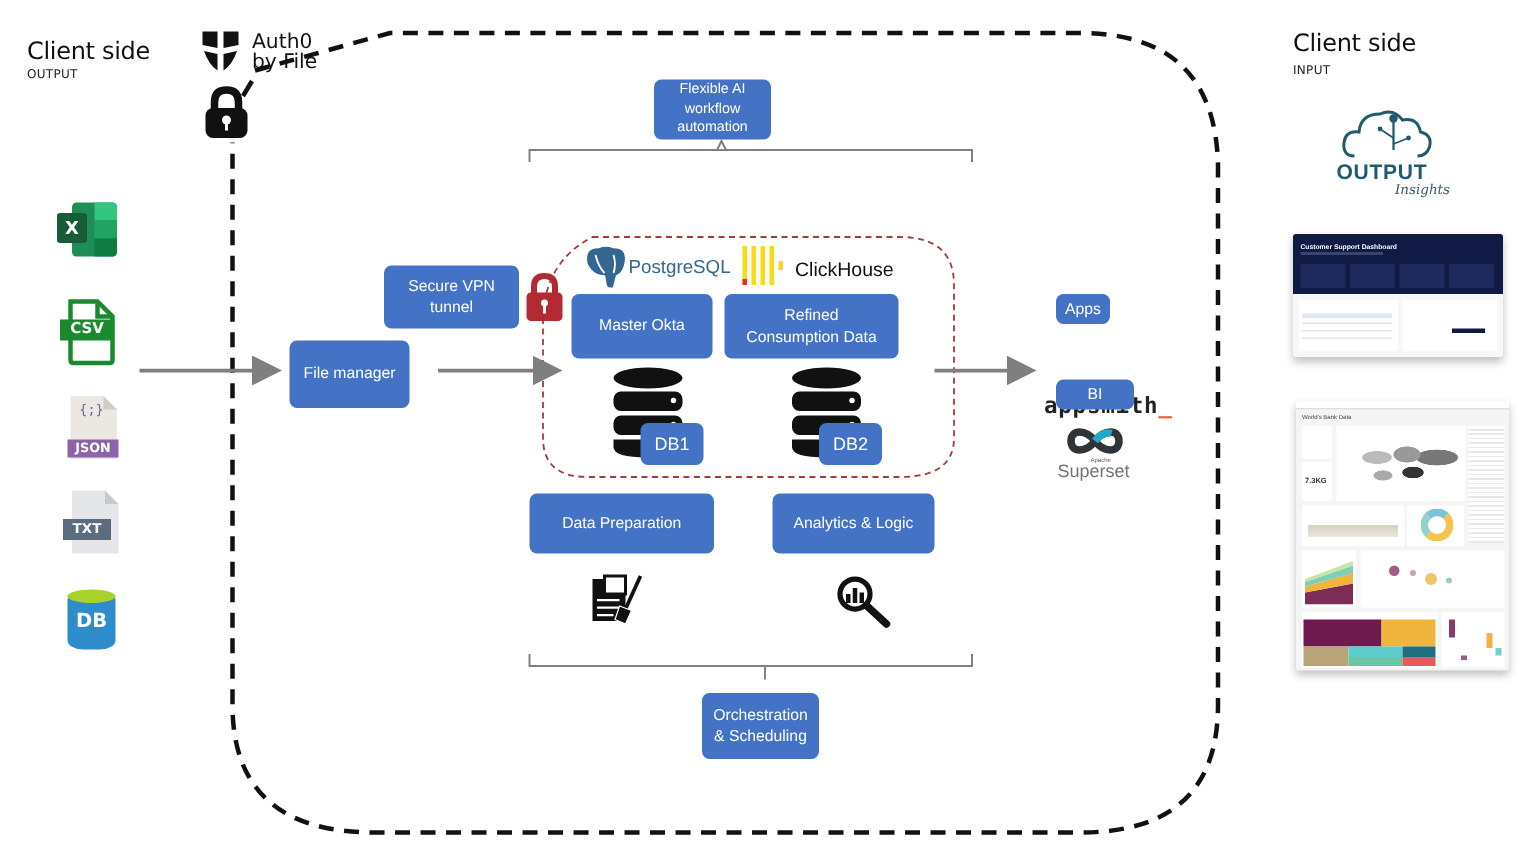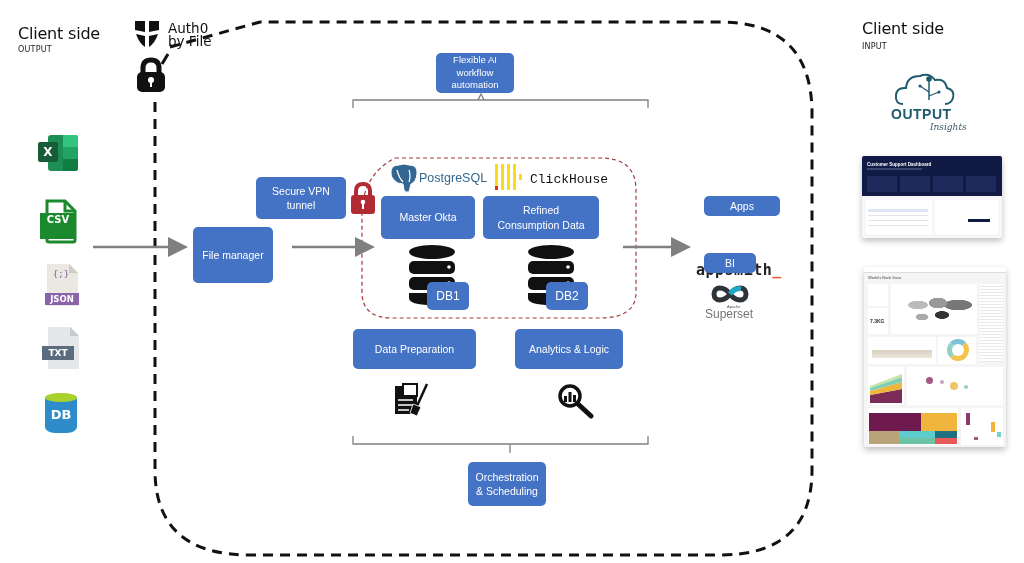--- a/index.html
+++ b/index.html
@@ -14,21 +14,21 @@
     font-family: "Liberation Sans", sans-serif; font-size: 10.5px; line-height: 1.35;
     white-space: pre-line; padding: 2px 4px;
   }
   svg.overlay { position: absolute; left: 0; top: 0; }
   .auth0 { font-family: "DejaVu Sans", sans-serif; font-size: 13.5px; line-height: 13px; color: #111; }
   .appsmith { font-family: "DejaVu Sans Mono", monospace; font-size: 15px; font-weight: bold; color: #222; letter-spacing: 0.5px; }
   .appsmith .cursor { color: #f05a28; }
   .superset { font-family: "Liberation Sans", sans-serif; font-size: 12px; font-weight: normal; color: #737373; }
   .apache { font-family: "Liberation Sans", sans-serif; font-size: 4px; color: #555; }
   .pg-text { font-family: "Liberation Sans", sans-serif; font-size: 12.5px; color: #33678f; }
-  .ch-text { font-family: Liberation Mono, monospace; font-size: 13px; color: #111; }
+  .ch-text { font-family: Liberation Sans, sans-serif; font-size: 13px; color: #111; }
   .dnexus { font-family: "Liberation Sans", sans-serif; font-size: 14px; font-weight: bold; color: #1f5a6e; letter-spacing: 0.5px; }
   .insights { font-family: "DejaVu Serif", serif; font-style: italic; font-size: 9px; color: #3a5a66; }
   .file-label { position: absolute; font-family: "DejaVu Sans", sans-serif; font-weight: bold; color: #fff; text-align: center; }
   .dash-thumb { position: absolute; border-radius: 2px; box-shadow: 0 3px 6px rgba(0,0,0,0.25); overflow: hidden; }
 </style>
 </head>
 <body>
 
 <svg class="overlay" width="1024" height="563">
 
@@ -63,21 +63,21 @@
   <div class="abs" style="left:25px; top:12px; width:15px; height:12px; background:#21a366;"></div>
   <div class="abs" style="left:25px; top:24px; width:15px; height:12px; background:#107c41; border-radius:0 0 3px 0;"></div>
   <div class="abs file-label" style="left:0; top:7px; width:20px; height:20px; background:#185c37; border-radius:2px; font-size:12px; line-height:20px;">X</div>
 </div>
 
 <div class="abs" style="left:40px; top:198px; width:40px; height:46px;">
   <svg width="40" height="46" viewBox="0 0 40 46">
     <path d="M7 3 L 25 3 L 35 13 L 35 42 Q 35 44 33 44 L 9 44 Q 7 44 7 42 Z" fill="#fff" stroke="#1b8a2e" stroke-width="3"></path>
     <path d="M25 3 L 25 13 L 35 13" fill="none" stroke="#1b8a2e" stroke-width="3"></path>
   </svg>
-  <div class="file-label" style="left:0; top:15px; width:36px; height:26px; background:#1b8a2e; font-size:10px; line-height:14px;">CSV</div>
+  <div class="file-label" style="left:0; top:15px; width:36px; height:14px; background:#1b8a2e; font-size:10px; line-height:14px;">CSV</div>
 </div>
 
 <div class="abs" style="left:45px; top:263px; width:34px; height:44px;">
   <svg width="34" height="44" viewBox="0 0 34 44">
     <path d="M2 1 L 24 1 L 33 10 L 33 43 L 2 43 Z" fill="#ebe8e2"></path>
     <path d="M24 1 L 24 10 L 33 10 Z" fill="#d0ccc4"></path>
   </svg>
   <div class="abs" style="left:4px; top:6px; width:24px; font-family:'DejaVu Sans Mono',monospace; font-size:9px; color:#7b5e9a; text-align:center;">{;}</div>
   <div class="file-label" style="left:0; top:30px; width:34px; height:12px; background:#8a63a8; font-size:8.5px; line-height:12px;">JSON</div>
 </div>
@@ -117,21 +117,21 @@
   </svg>
 </div>
 
 <div class="bluebox" style="left:436px; top:53px; width:78px; height:40px; font-size:9.5px; line-height:1.3;">Flexible AI
 workflow
 automation</div>
 
 <div class="bluebox" style="left:256px; top:177px; width:90px; height:42px;">Secure VPN
 tunnel</div>
 
-<div class="bluebox" style="left:193px; top:227px; width:80px; height:56px;">File manager</div>
+<div class="bluebox" style="left:193px; top:227px; width:80px; height:45px;">File manager</div>
 
 <div class="abs" style="left:350px; top:181px; width:26px; height:34px;">
   <svg width="26" height="34" viewBox="0 0 26 34">
     <path d="M6 15 L 6 10 Q 6 3 13 3 Q 20 3 20 10 L 20 15" fill="none" stroke="#b22a33" stroke-width="4"></path>
     <rect x="1" y="14" width="24" height="19" rx="3" fill="#b22a33"></rect>
     <circle cx="13" cy="21" r="2.3" fill="#fff"></circle>
     <rect x="12" y="22" width="2" height="6" fill="#fff"></rect>
   </svg>
 </div>
 
@@ -203,21 +203,21 @@
     <rect x="7" y="13" width="3" height="6" fill="#111"></rect>
     <rect x="11.5" y="9" width="3" height="10" fill="#111"></rect>
     <rect x="16" y="12" width="3" height="7" fill="#111"></rect>
     <line x1="21" y1="21" x2="34" y2="33" stroke="#111" stroke-width="5" stroke-linecap="round"></line>
   </svg>
 </div>
 
 <div class="bluebox" style="left:468px; top:462px; width:78px; height:44px;">Orchestration
 &amp; Scheduling</div>
 
-<div class="bluebox" style="left:704px; top:196px; width:76px; height:20px;">Apps</div>
+<div class="bluebox" style="left:704px; top:196px; width:36px; height:20px;">Apps</div>
 <div class="abs appsmith" style="left:696px; top:229px;margin-top:32px;"><span>appsmith</span><span class="cursor">_</span></div>
 <div class="bluebox" style="left:704px; top:253px; width:52px; height:20px;">BI</div>
 
 <div class="abs" style="left:710px; top:284px; width:40px; height:20px;">
   <svg width="40" height="20" viewBox="0 0 40 20">
     <path d="M20 10 C 14 2, 4 2, 4 10 C 4 18, 14 18, 20 10 C 26 2, 36 2, 36 10 C 36 18, 26 18, 20 10 Z" fill="none" stroke="#2e3438" stroke-width="5"></path>
     <path d="M20 10 C 24 5, 28 4, 31 5" fill="none" stroke="#20a7c9" stroke-width="5"></path>
   </svg>
 </div>
 <div class="abs apache" style="left:727px; top:304px;">Apache</div>

